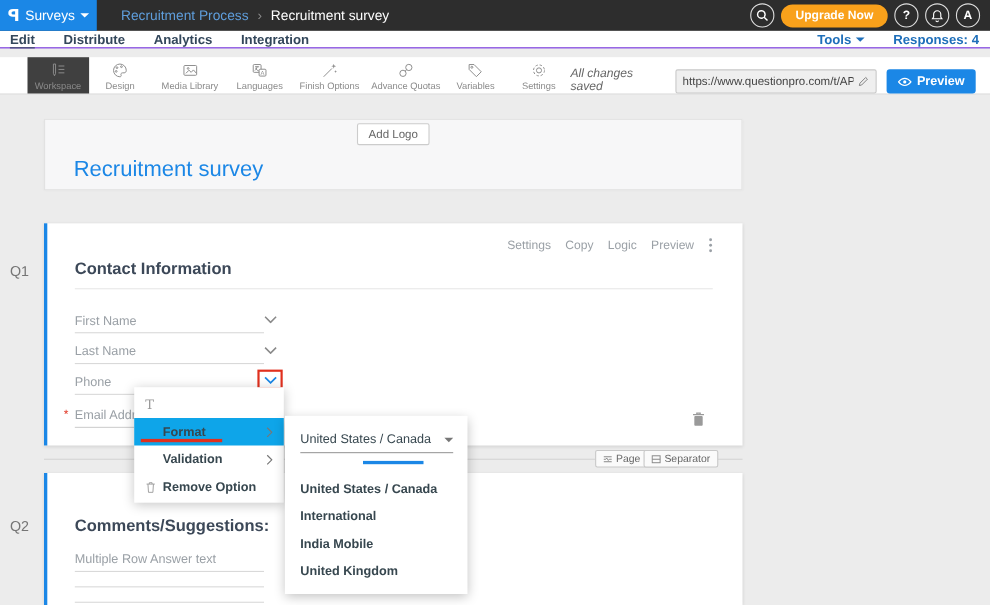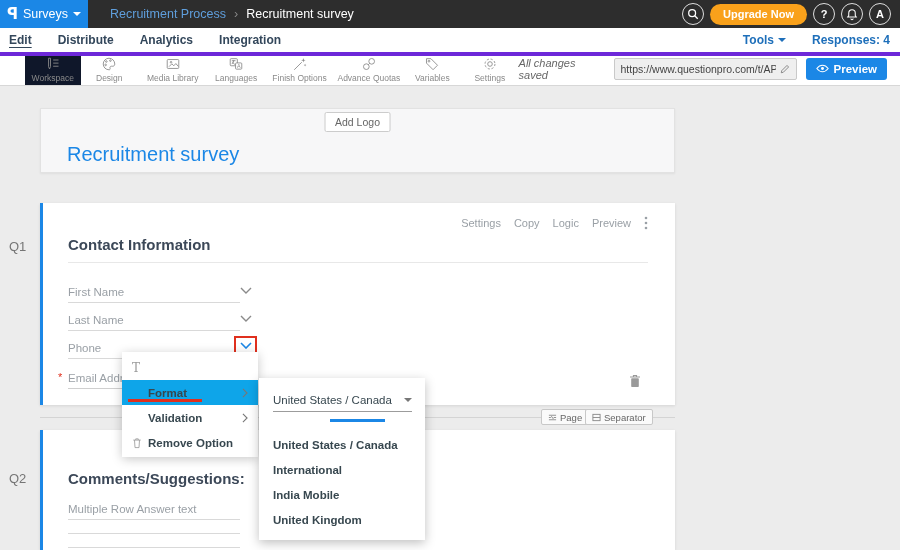--- a/index.html
+++ b/index.html
@@ -14,37 +14,37 @@
   .caret-down-white { width:0; height:0; border-left:4px solid transparent; border-right:4px solid transparent; border-top:4px solid #fff; }
   .breadcrumb { margin-left:22px; display:flex; align-items:center; gap:8px; font-size:12.5px; }
   .crumb-parent { color:#5f9edc; cursor:pointer; }
   .crumb-sep { color:#8a8a8a; }
   .crumb-current { color:#fff; }
   .nav-right { margin-left:auto; display:flex; align-items:center; gap:6px; padding-right:9px; }
   .circle-btn { width:22px; height:22px; border-radius:50%; border:1.5px solid #dedede; display:flex; align-items:center; justify-content:center; color:#fff; font-size:11px; font-weight:bold; cursor:pointer; }
   .upgrade-btn { height:21px; padding:0 13px; border-radius:11px; background:#f9a11b; color:#fff; font-size:11px; font-weight:bold; line-height:21px; border:none; cursor:pointer; }
 
   
-  .tabrow { position:absolute; left:0; top:28px; width:900px; height:28px; background:#fff; display:flex; align-items:center; border-bottom:4px solid #6d28d9; z-index:49; }
+  .tabrow { position:absolute; left:0; top:28px; width:900px; height:16px; background:#fff; display:flex; align-items:center; border-bottom:1px solid #6d28d9; z-index:49; }
   .tabs { display:flex; gap:26px; padding-left:9px; font-size:12px; font-weight:bold; color:#33475b; }
   .tab { cursor:pointer; }
   .tab.active { text-decoration:underline; text-underline-offset:3px; }
   .tabrow-right { margin-left:auto; display:flex; align-items:center; gap:26px; padding-right:10px; font-size:12px; color:#1e6fba; font-weight:bold; }
   .tools { display:flex; align-items:center; gap:4px; cursor:pointer; }
   .caret-down-blue { width:0; height:0; border-left:4px solid transparent; border-right:4px solid transparent; border-top:4px solid #1e6fba; }
 
   
   .toolbar { position:absolute; left:0; top:52px; width:900px; height:34px; background:#fff; border-bottom:1px solid #d7d7d7; display:flex; align-items:stretch; z-index:48; }
   .tool-item { width:58px; display:flex; flex-direction:column; align-items:center; justify-content:center; gap:1px; cursor:pointer; padding-top:2px; }
   .tool-item:first-child { margin-left:8px; width:56px; }
-  .tool-item.active { background:#0f172a;margin-left:25px; }
+  .tool-item.active { background:#404040;margin-left:25px; }
   .tool-item.wide { width:70px; }
   .tool-label { font-size:8.5px; color:#8a8a8a; white-space:nowrap; }
   .tool-icon svg { display:block; }
-  .toolbar-right { margin-left:auto; display:flex; align-items:center; gap:9px; padding-right:13px; }
+  .toolbar-right { margin-left:auto; display:flex; align-items:flex-end; gap:9px; padding-right:13px; }
   .saved-status { font-style:italic; font-size:11px; color:#666; }
   .url-box { width:183px; height:22px; background:#efefef; border:1px solid #c9c9c9; border-radius:2px; display:flex; align-items:center; padding:0 6px; gap:4px; cursor:text; }
   .url-text { font-size:10.5px; color:#444; white-space:nowrap; overflow:hidden; flex:1; }
   .preview-btn { height:22px; padding:0 10px; background:#1b87e6; border:none; border-radius:3px; color:#fff; font-size:11.5px; font-weight:bold; display:flex; align-items:center; gap:5px; cursor:pointer; }
 
   
   .survey-card { position:absolute; left:40px; top:108px; width:635px; background:#f7f7f8; border:1px solid #e2e2e2; box-shadow:0 1px 2px rgba(0,0,0,0.06); }
   .survey-head { position:relative; height:63px; }
   .add-logo-btn { position:absolute; left:50%; transform:translateX(-50%); top:3px; background:#fff; border:1px solid #ccc; border-radius:2px; font-size:10.5px; color:#666; padding:3px 10px; cursor:pointer; }
   .survey-title { position:absolute; left:26px; top:34px; font-size:20px; color:#1b87e6; }

